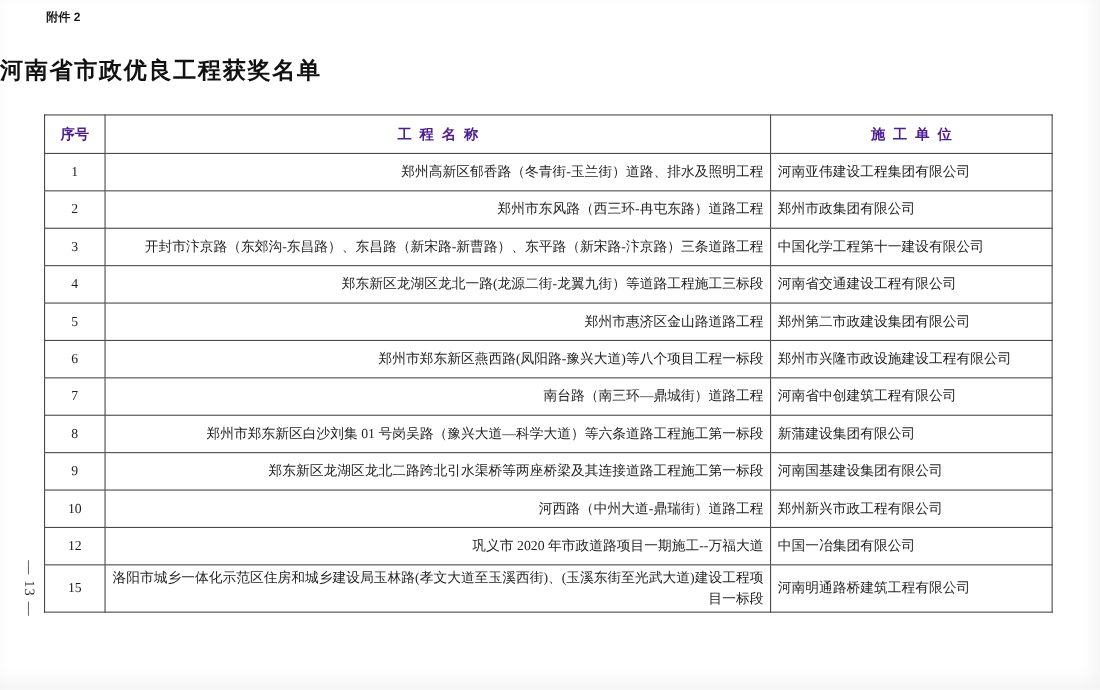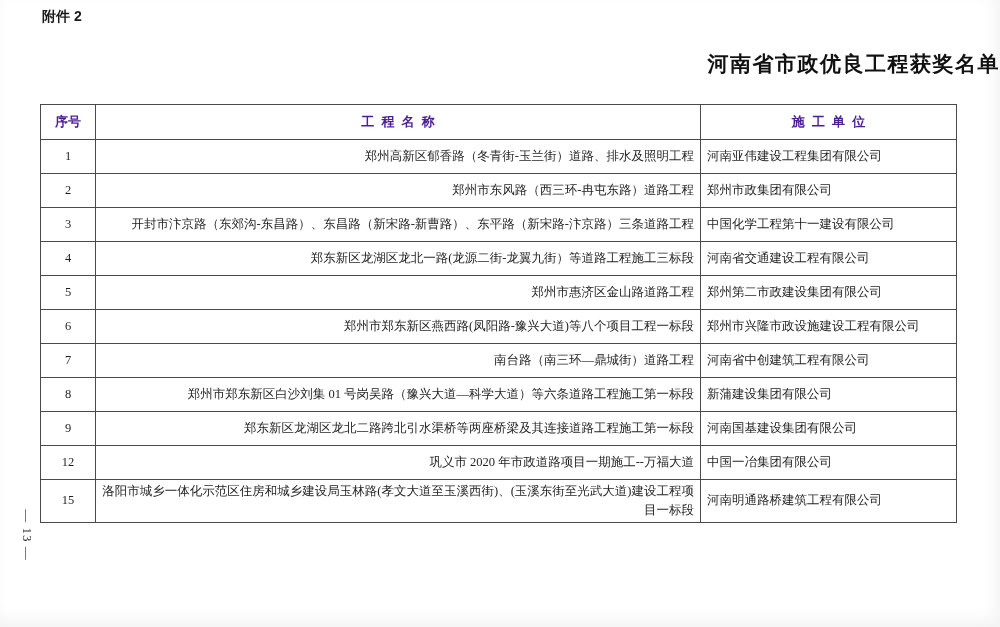--- a/index.html
+++ b/index.html
@@ -8,25 +8,25 @@
     width:1000px;height:627px;
     background:#ffffff;
     overflow:hidden;
     font-family:"Liberation Serif","DejaVu Serif",serif;
     color:#1f1f1f;
     box-shadow:inset -5px -7px 16px rgba(0,0,0,0.05);
   }
   .attachment{
     position:absolute;left:42px;top:8px;
     font-family:"Liberation Sans","DejaVu Sans",sans-serif;
-    font-weight:600;font-size:14px;color:#1a1a1a;
+    font-weight:600;font-size:11px;color:#1a1a1a;
   }
   .title{
     position:absolute;top:50px;left:0;width:100%;
-    text-align:right;font-size:21px;font-weight:bold;
+    text-align:left;font-size:21px;font-weight:bold;
     letter-spacing:1.5px;color:#111;
   }
   table.awards{
     position:absolute;left:40px;top:104px;
     width:916px;border-collapse:collapse;table-layout:fixed;
     font-size:12.5px;
   }
   table.awards th, table.awards td{
     border:1px solid #4a4a4a;
     padding:2px 6px;
@@ -123,20 +123,25 @@
       <td class="proj">郑州市郑东新区白沙刘集 01 号岗吴路（豫兴大道—科学大道）等六条道路工程施工第一标段</td>
       <td class="comp">新蒲建设集团有限公司</td>
     </tr>
 
     <tr>
       <td class="idx">9</td>
       <td class="proj">郑东新区龙湖区龙北二路跨北引水渠桥等两座桥梁及其连接道路工程施工第一标段</td>
       <td class="comp">河南国基建设集团有限公司</td>
     </tr>
 
+    <tr>
+      <td class="idx">10</td>
+      <td class="proj">河西路（中州大道-鼎瑞街）道路工程</td>
+      <td class="comp">郑州新兴市政工程有限公司</td>
+    </tr>
 
 
     <tr>
       <td class="idx">12</td>
       <td class="proj">巩义市 2020 年市政道路项目一期施工--万福大道</td>
       <td class="comp">中国一冶集团有限公司</td>
     </tr>
 
 
 

